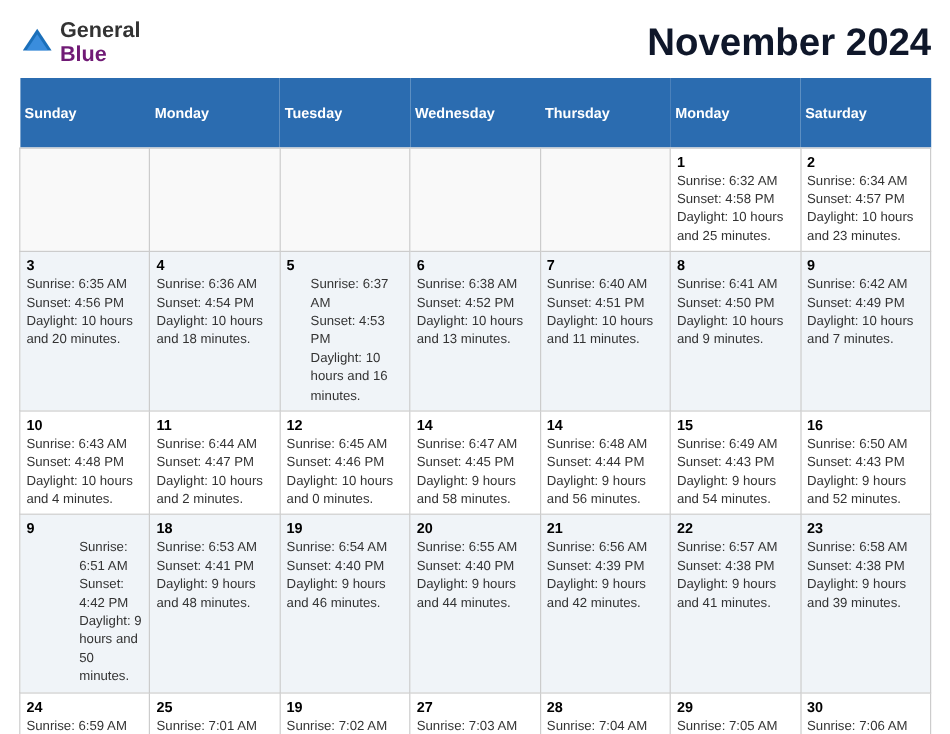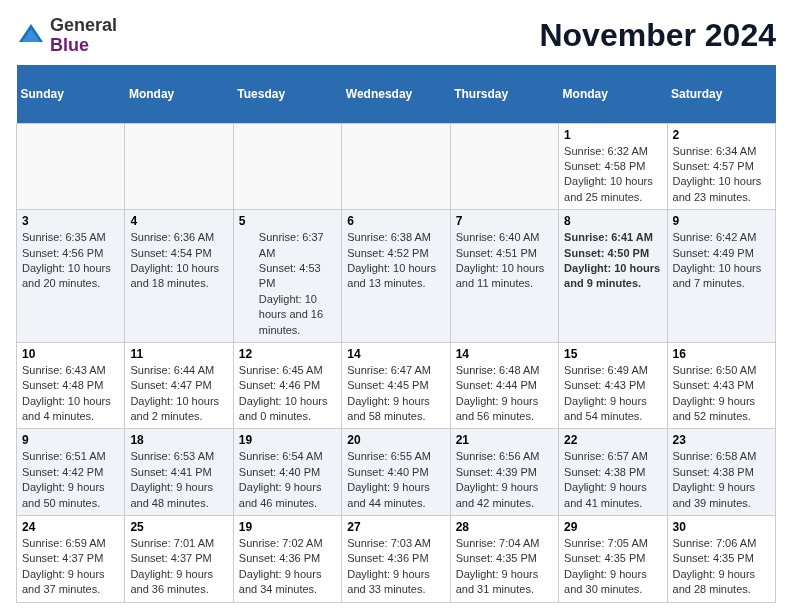--- a/index.html
+++ b/index.html
@@ -162,21 +162,21 @@
 Daylight: 10 hours and 13 minutes.</div>
         </td>
         <td>
           <span class="day-num">7</span>
           <div class="day-info" style="white-space: pre-line;">Sunrise: 6:40 AM
 Sunset: 4:51 PM
 Daylight: 10 hours and 11 minutes.</div>
         </td>
         <td>
           <span class="day-num">8</span>
-          <div class="day-info" style="white-space: pre-line; font-weight: bold;">Sunrise: 6:41 AM
+          <div class="day-info" style="white-space: pre-line;">Sunrise: 6:41 AM
 Sunset: 4:50 PM
 Daylight: 10 hours and 9 minutes.</div>
         </td>
         <td>
           <span class="day-num">9</span>
           <div class="day-info" style="white-space: pre-line;">Sunrise: 6:42 AM
 Sunset: 4:49 PM
 Daylight: 10 hours and 7 minutes.</div>
         </td>
       </tr>
@@ -220,21 +220,21 @@
         <td>
           <span class="day-num">16</span>
           <div class="day-info" style="white-space: pre-line;">Sunrise: 6:50 AM
 Sunset: 4:43 PM
 Daylight: 9 hours and 52 minutes.</div>
         </td>
       </tr>
       <tr>
         <td>
           <span class="day-num">9</span>
-          <div class="day-info" style="white-space: pre-line;">Sunrise: 6:51 AM
+          <div class="day-info" style="white-space: pre-line; margin-left: 44px;">Sunrise: 6:51 AM
 Sunset: 4:42 PM
 Daylight: 9 hours and 50 minutes.</div>
         </td>
         <td>
           <span class="day-num">18</span>
           <div class="day-info" style="white-space: pre-line;">Sunrise: 6:53 AM
 Sunset: 4:41 PM
 Daylight: 9 hours and 48 minutes.</div>
         </td>
         <td>

